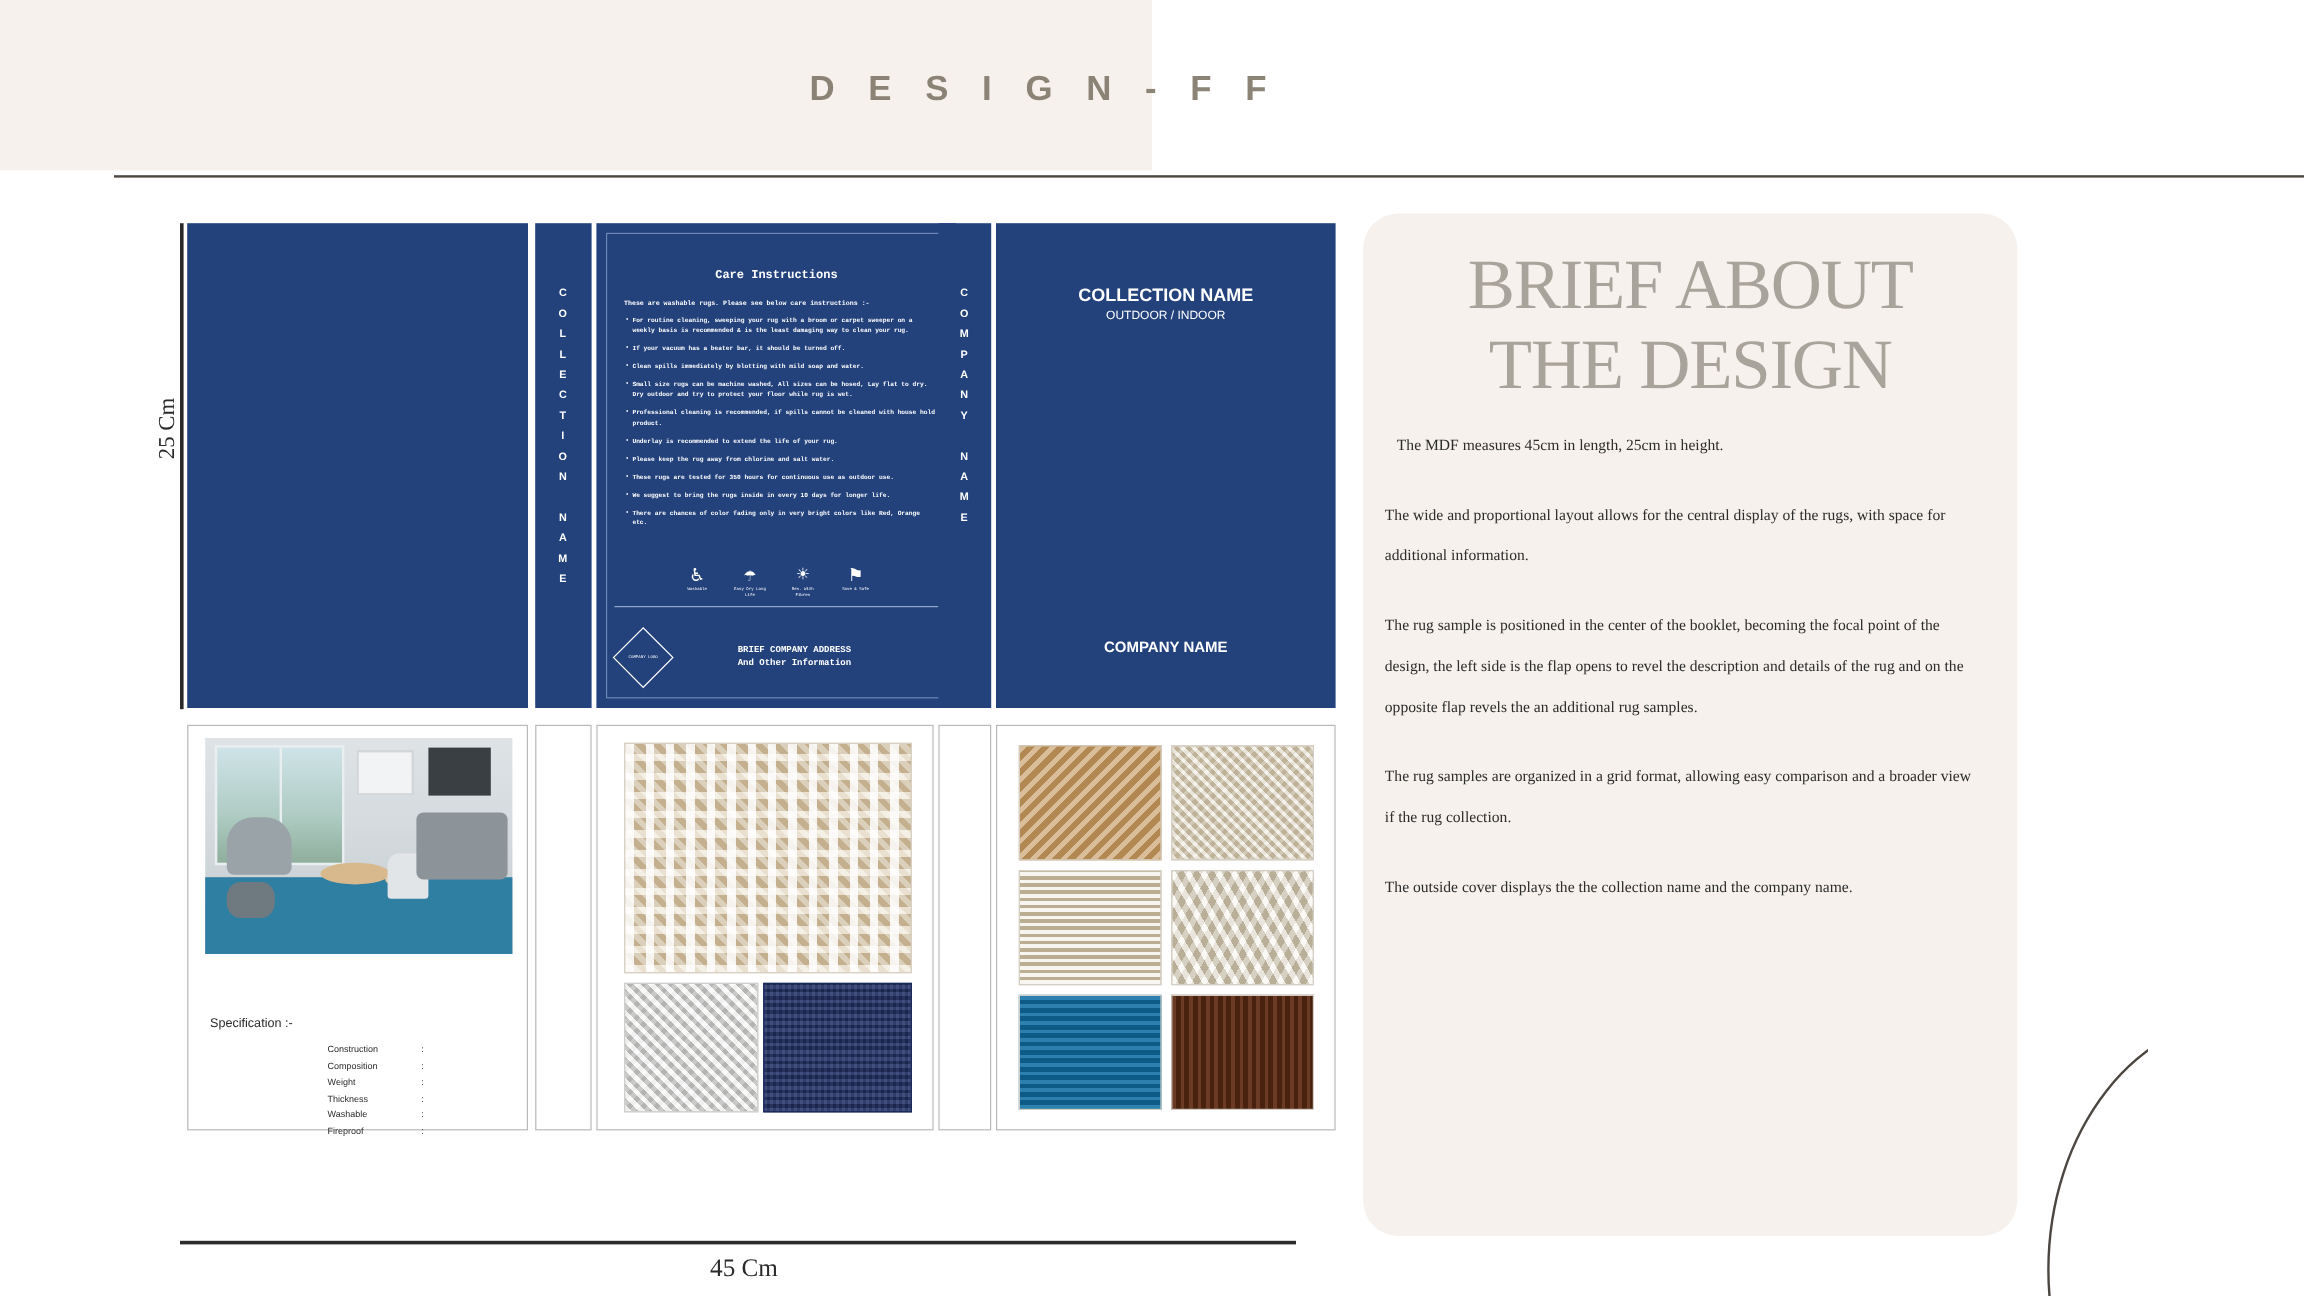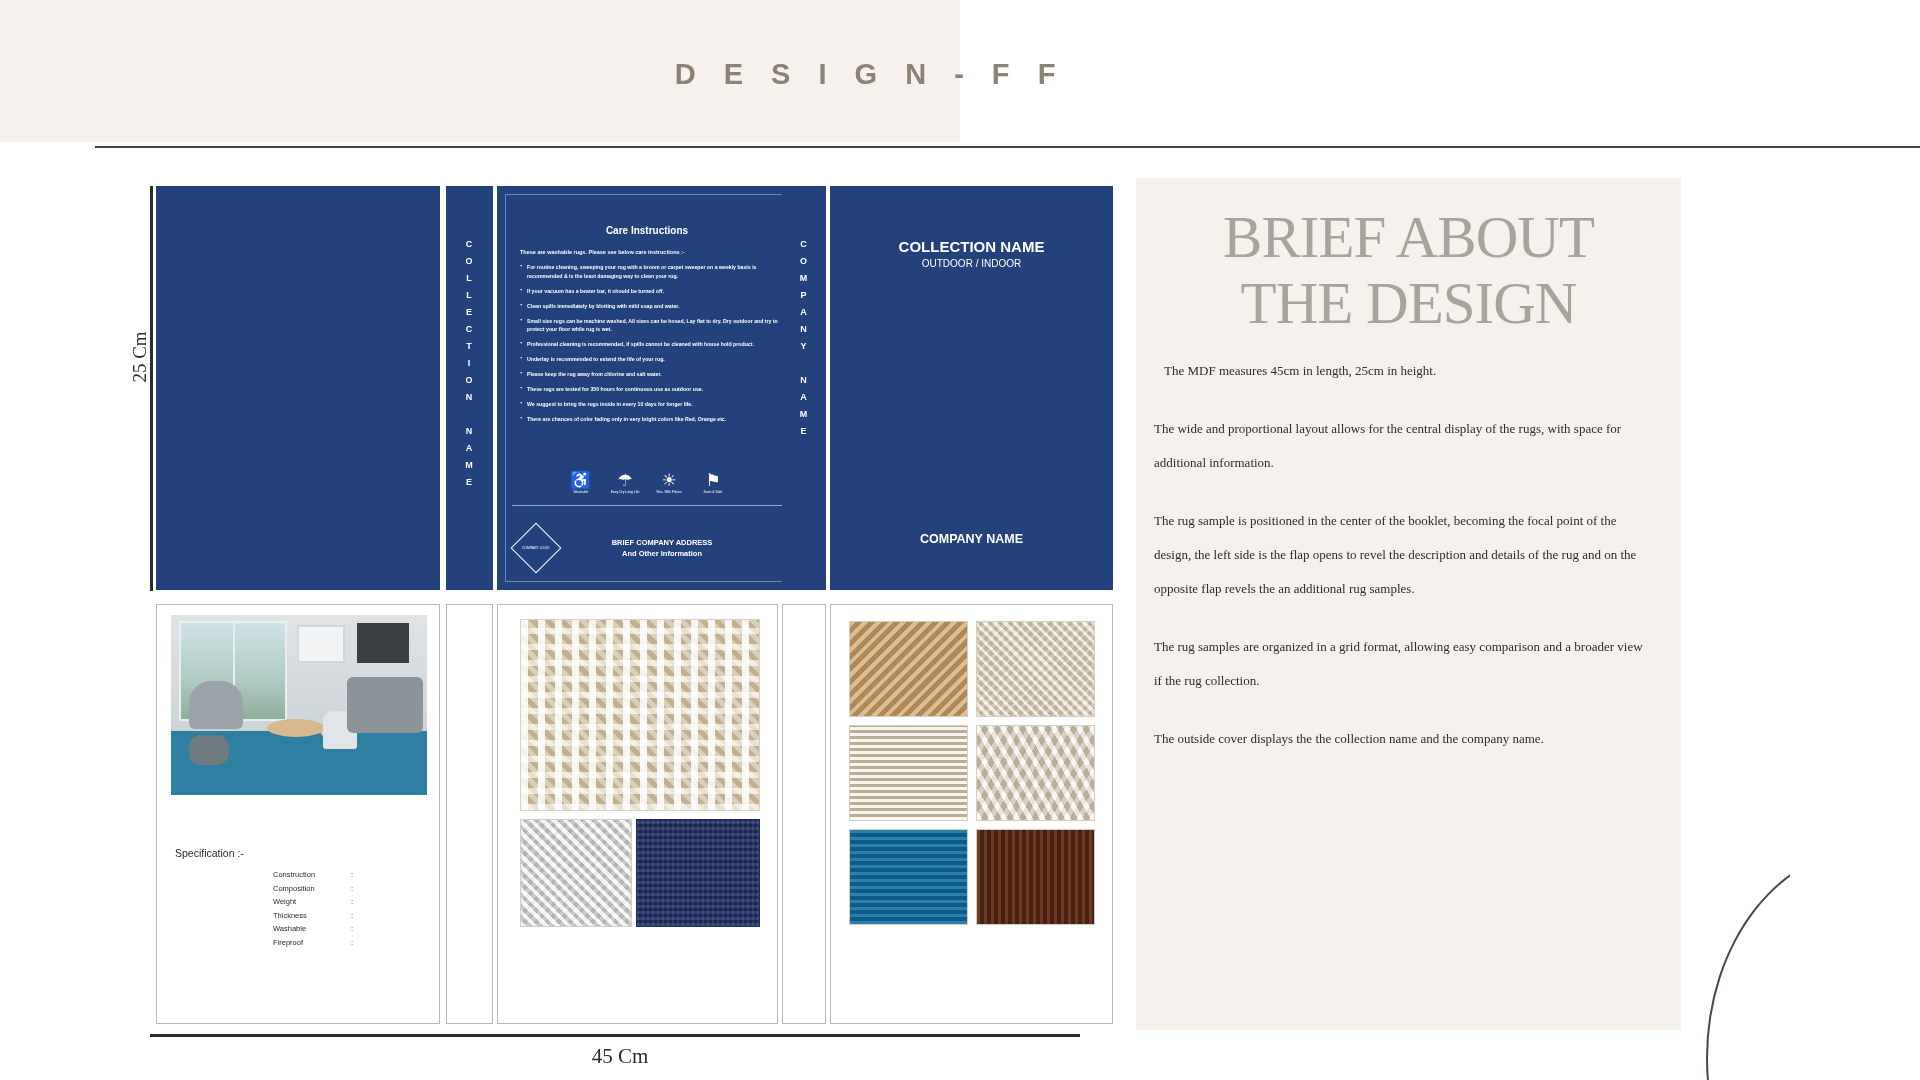--- a/index.html
+++ b/index.html
@@ -88,21 +88,21 @@
   }
   .panel {
     position: absolute;
     top: 0;
     height: 404px;
     background: #23427c;
     box-sizing: border-box;
   }
   .panel-front { left: 0px; width: 284px; }
   .panel-flapL { left: 290px; width: 47px; }
-  .panel-care  { left: 341px; width: 300px; background: #23427c; }
+  .panel-care  { left: 341px; width: 300px; background: #23427c; font-family: Liberation Mono, monospace; }
   .panel-flapR { left: 626px; width: 44px; }
   .panel-back  { left: 674px; width: 283px; }
 
   .vert-letters {
     position: absolute;
     left: 0; top: 50px;
     width: 100%;
     color: #ffffff;
     font-size: 9px;
     letter-spacing: 1px;
@@ -246,21 +246,21 @@
 
   
   .panel-row-bottom {
     position: absolute;
     left: 6px; top: 418px;
     height: 420px;
   }
   .ipanel {
     position: absolute;
     top: 0;
-    height: 420px;
+    height: 338px;
     background: #ffffff;
     border: 1px solid #b9b9b9;
     box-sizing: border-box;
   }
   .ipanel-left { left: 0px; width: 284px; }
   .ipanel-gapL { left: 290px; width: 47px; }
   .ipanel-mid  { left: 341px; width: 281px; }
   .ipanel-gapR { left: 626px; width: 44px; }
   .ipanel-right{ left: 674px; width: 283px; }
 
@@ -424,20 +424,21 @@
     background-color: #5e2a13;
     background-image: repeating-linear-gradient(90deg, rgba(255,255,255,.08) 0 3px, rgba(0,0,0,.22) 3px 7px);
   }
 
   
   .brief {
     position: absolute;
     left: 1136px; top: 178px;
     width: 545px; height: 852px;
     background: #f6f1ec;
+    border-radius: 29px;
   }
   .brief-title {
     margin: 26px 0 0 0;
     text-align: center;
     color: #a9a49b;
     font-family: "Liberation Serif", serif;
     font-size: 59px;
     line-height: 66px;
     font-weight: normal;
     letter-spacing: -1px;

